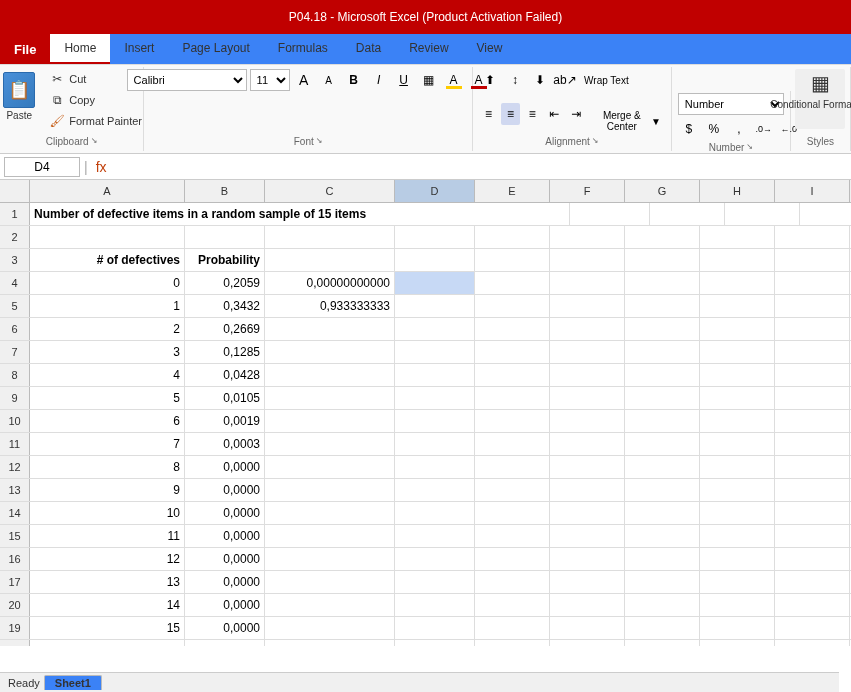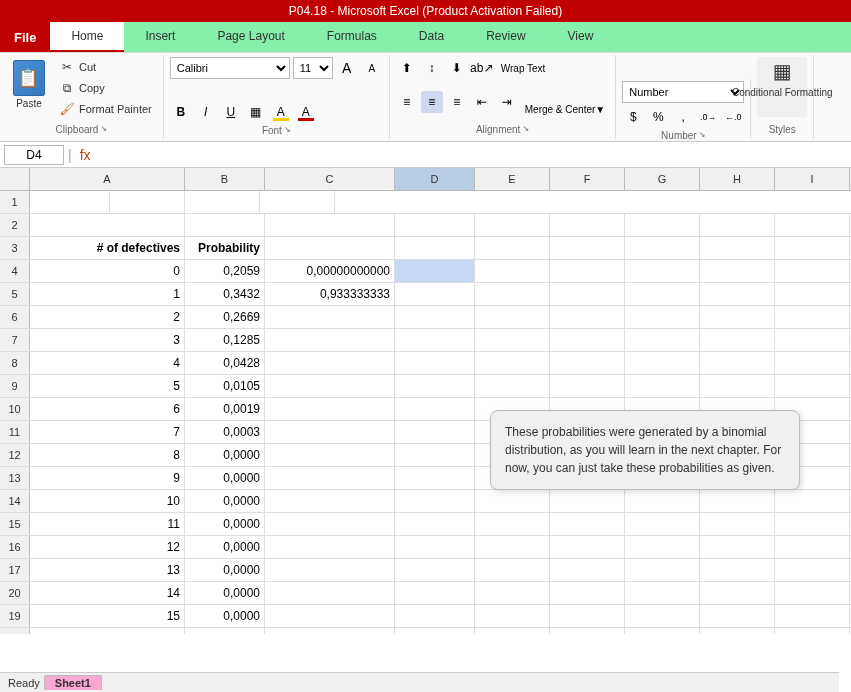--- a/index.html
+++ b/index.html
@@ -3,47 +3,47 @@
   <meta charset="utf-8">
   <style>
     * { box-sizing: border-box; margin: 0; padding: 0; }
     body { font-family: 'Segoe UI', Arial, sans-serif; font-size: 12px; background: #fff; overflow: hidden; }
 
     
     #title-bar {
       background: #c00000;
       color: #fff;
       font-size: 12px;
-      height: 22px;
+      height: 34px;
       display: flex;
       align-items: center;
       justify-content: center;
       font-weight: normal;
       padding: 0 8px;
     }
 
     
     #tab-row {
       display: flex;
       align-items: stretch;
       height: 30px;
-      background: #86efac;
+      background: #3b82f6;
     }
     #file-tab {
       background: #c00000;
       color: #fff;
       font-size: 13px;
       font-weight: bold;
       padding: 0 14px;
       display: flex;
       align-items: center;
       cursor: pointer;
     }
     .ribbon-tab {
-      padding: 0 21px;
+      padding: 0 14px;
       display: flex;
       align-items: center;
       font-size: 12px;
       color: #333;
       cursor: pointer;
       border-bottom: 2px solid transparent;
     }
     .ribbon-tab.active {
       border-bottom: 2px solid #c00000;
       background: #fff;
@@ -191,21 +191,21 @@
     #formula-bar {
       display: flex;
       align-items: center;
       height: 26px;
       border-bottom: 1px solid #ccc;
       background: #fff;
       padding: 0 4px;
       gap: 4px;
     }
     #cell-ref-box {
-      width: 60px;
+      width: 76px;
       height: 20px;
       border: 1px solid #bbb;
       font-size: 12px;
       padding: 0 4px;
       text-align: center;
     }
     #formula-icon {
       font-size: 14px;
       color: #c2410c;
       padding: 0 4px;
@@ -312,21 +312,21 @@
 
     .sheet-tab {
       padding: 1px 10px;
       background: #fff;
       border: 1px solid #bbb;
       border-bottom: none;
       font-size: 11px;
       cursor: pointer;
       border-radius: 2px 2px 0 0;
     }
-    .sheet-tab.active { background: #f9a8d4; font-weight: bold; }
+    .sheet-tab.active { background: #3b82f6; font-weight: bold; }
 
     #status-bar {
       position: absolute;
       bottom: 0;
       left: 0;
       right: 12px;
       height: 20px;
       background: #f0f0f0;
       border-top: 1px solid #ccc;
       display: flex;
@@ -387,21 +387,21 @@
         </div>
       </div>
     </div>
     <div class="ribbon-group-label">
       <span>Clipboard</span>
       <span class="dropdown-arrow">↘</span>
     </div>
   </div>
 
   <div class="ribbon-group" id="font-group">
-    <div class="ribbon-group-content" style="flex-direction:column; gap:20px;">
+    <div class="ribbon-group-content" style="flex-direction:row; gap:3px;">
       <div class="font-row">
         <select class="font-select">
           <option>Calibri</option>
         </select>
         <select class="font-size-select">
           <option>11</option>
         </select>
         <button class="icon-btn" style="font-size:14px;">A</button>
         <button class="icon-btn" style="font-size:10px;">A</button>
       </div>
@@ -502,20 +502,21 @@
       <div class="col-header col-d" style="background:#b8cce4;">D</div>
       <div class="col-header col-e">E</div>
       <div class="col-header col-f">F</div>
       <div class="col-header col-g">G</div>
       <div class="col-header col-h">H</div>
       <div class="col-header col-i">I</div>
     </div>
 
     <div class="spreadsheet-row">
       <div class="row-num">1</div>
+      <div class="cell col-a merge-title" style="width:540px;min-width:540px;font-weight:bold;font-size:12px;">Number of defective items in a random sample of 15 items</div>
       <div class="cell col-d"></div>
       <div class="cell col-e"></div>
       <div class="cell col-f"></div>
       <div class="cell col-g"></div>
 
     </div>
 
     <div class="spreadsheet-row">
       <div class="row-num">2</div>
       <div class="cell col-a"></div>
@@ -745,23 +746,20 @@
       <div class="cell col-d"></div>
       <div class="cell col-e"></div>
       <div class="cell col-f"></div>
       <div class="cell col-g"></div>
       <div class="cell col-h"></div>
       <div class="cell col-i"></div>
     </div>
 
   </div>
 
-  <div id="callout">
-    <span>These probabilities were generated by a binomial distribution, as you will learn in the next chapter. For now, you can just take these probabilities as given.</span>
-  </div>
 </div>
 
 <div id="status-bar">
   <span>Ready</span>
   <div style="margin-left:4px;display:flex;gap:4px;">
     <span class="sheet-tab active">Sheet1</span>
   </div>
 </div>
 
 </body></html>

